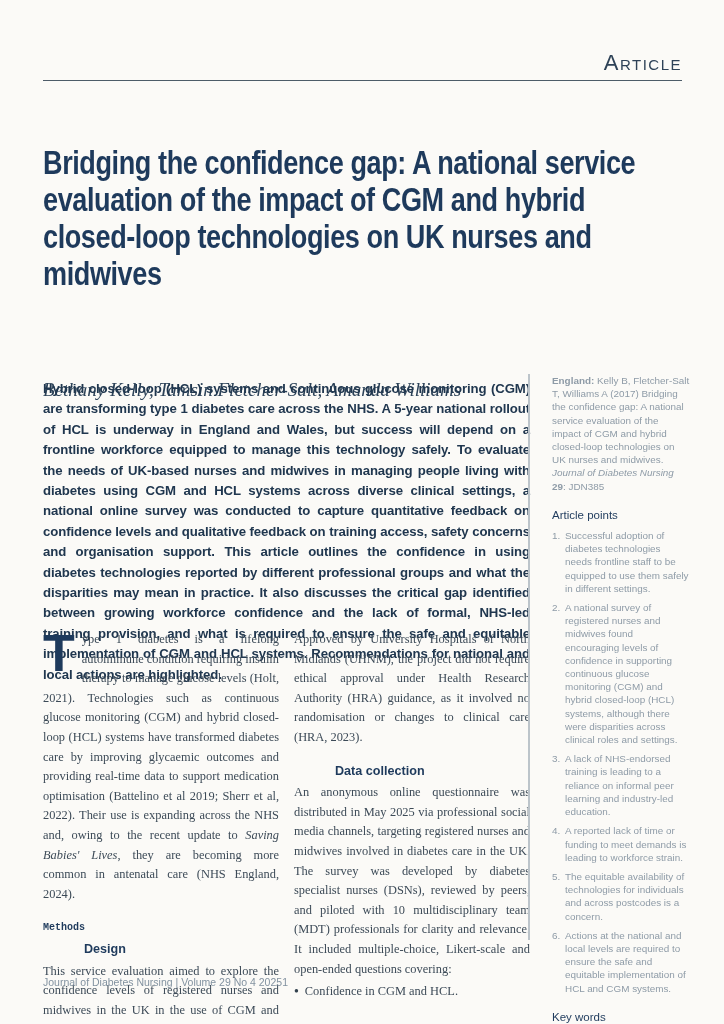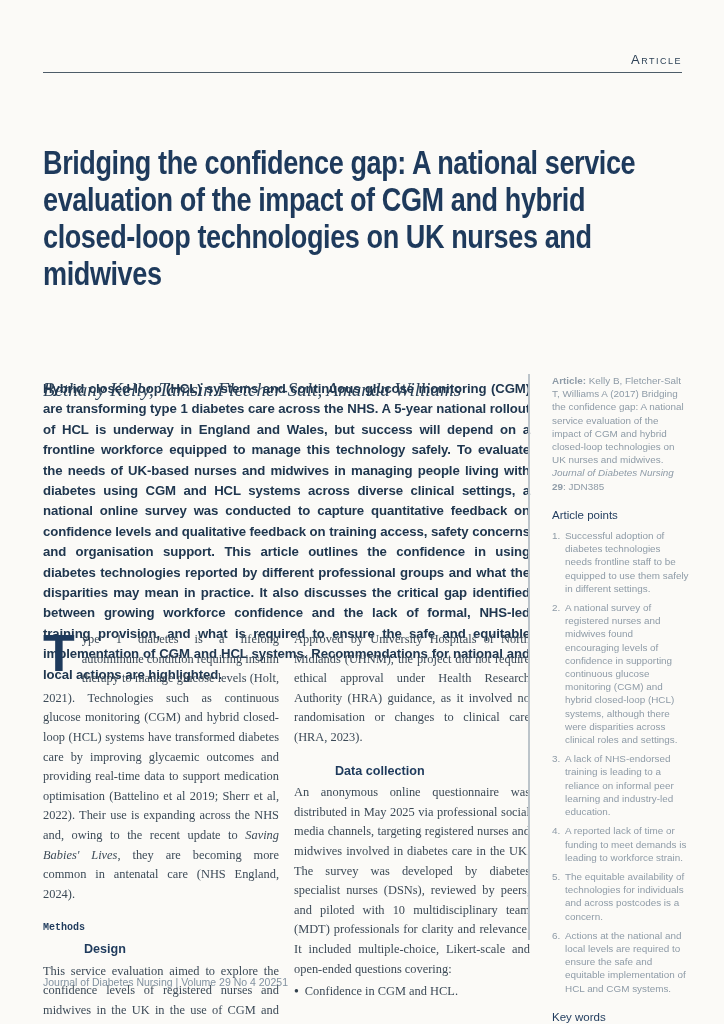--- a/index.html
+++ b/index.html
@@ -7,21 +7,21 @@
     position:relative; width:724px; height:1024px; background:#fbfaf7;
     font-family:"Liberation Serif", serif; overflow:hidden;
   }
   
   .header {
     position:absolute; left:43px; right:42px; top:50px;
     border-bottom:1.5px solid #4d5c68; padding-bottom:4px; text-align:right;
   }
   .header .label {
     font-family:"Liberation Sans", sans-serif; font-variant:small-caps;
-    color:#2e4257; font-size:13px; letter-spacing:1.5px;
+    color:#2e4257; font-size:22px; letter-spacing:1.5px;
   }
   
   .title {
     position:absolute; left:43px; top:144px; width:779px;
     transform:scaleX(0.82); transform-origin:top left;
     font-family:"Liberation Sans", sans-serif; font-weight:bold;
     font-size:33px; line-height:37px; letter-spacing:-0.5px; color:#1e3a5c;
   }
   .title div { white-space:nowrap; }
   
@@ -122,21 +122,21 @@
         <li><span class="dot">●</span><span>Confidence in CGM and HCL.</span></li>
         <li></li>
 
       </ul>
     </div>
   </div>
 
   <div class="v-rule"></div>
 
   <div class="sidebar">
-    <p class="cite" style="margin:0"><b>Article:</b><span> Kelly B, Fletcher-Salt T, Williams A (2017) Bridging the confidence gap: A national service evaluation of the impact of CGM and hybrid closed-loop technologies on UK nurses and midwives. </span><span class="jrnl">Journal of Diabetes Nursing</span><span class="vol"> 29</span><span>: JDN385</span></p>
+    <p class="cite" style="margin:0"><b>England:</b><span> Kelly B, Fletcher-Salt T, Williams A (2017) Bridging the confidence gap: A national service evaluation of the impact of CGM and hybrid closed-loop technologies on UK nurses and midwives. </span><span class="jrnl">Journal of Diabetes Nursing</span><span class="vol"> 29</span><span>: JDN385</span></p>
 
     <div class="sb-head">Article points</div>
     <ol class="points">
       <li>
           <span class="num">1.</span>
           <span>Successful adoption of diabetes technologies needs frontline staff to be equipped to use them safely in different settings.</span>
         </li>
       <li>
           <span class="num">2.</span>
           <span>A national survey of registered nurses and midwives found encouraging levels of confidence in supporting continuous glucose monitoring (CGM) and hybrid closed-loop (HCL) systems, although there were disparities across clinical roles and settings.</span>

